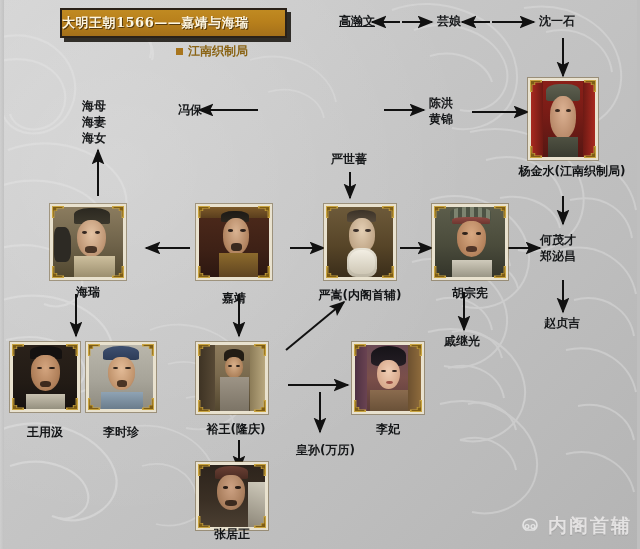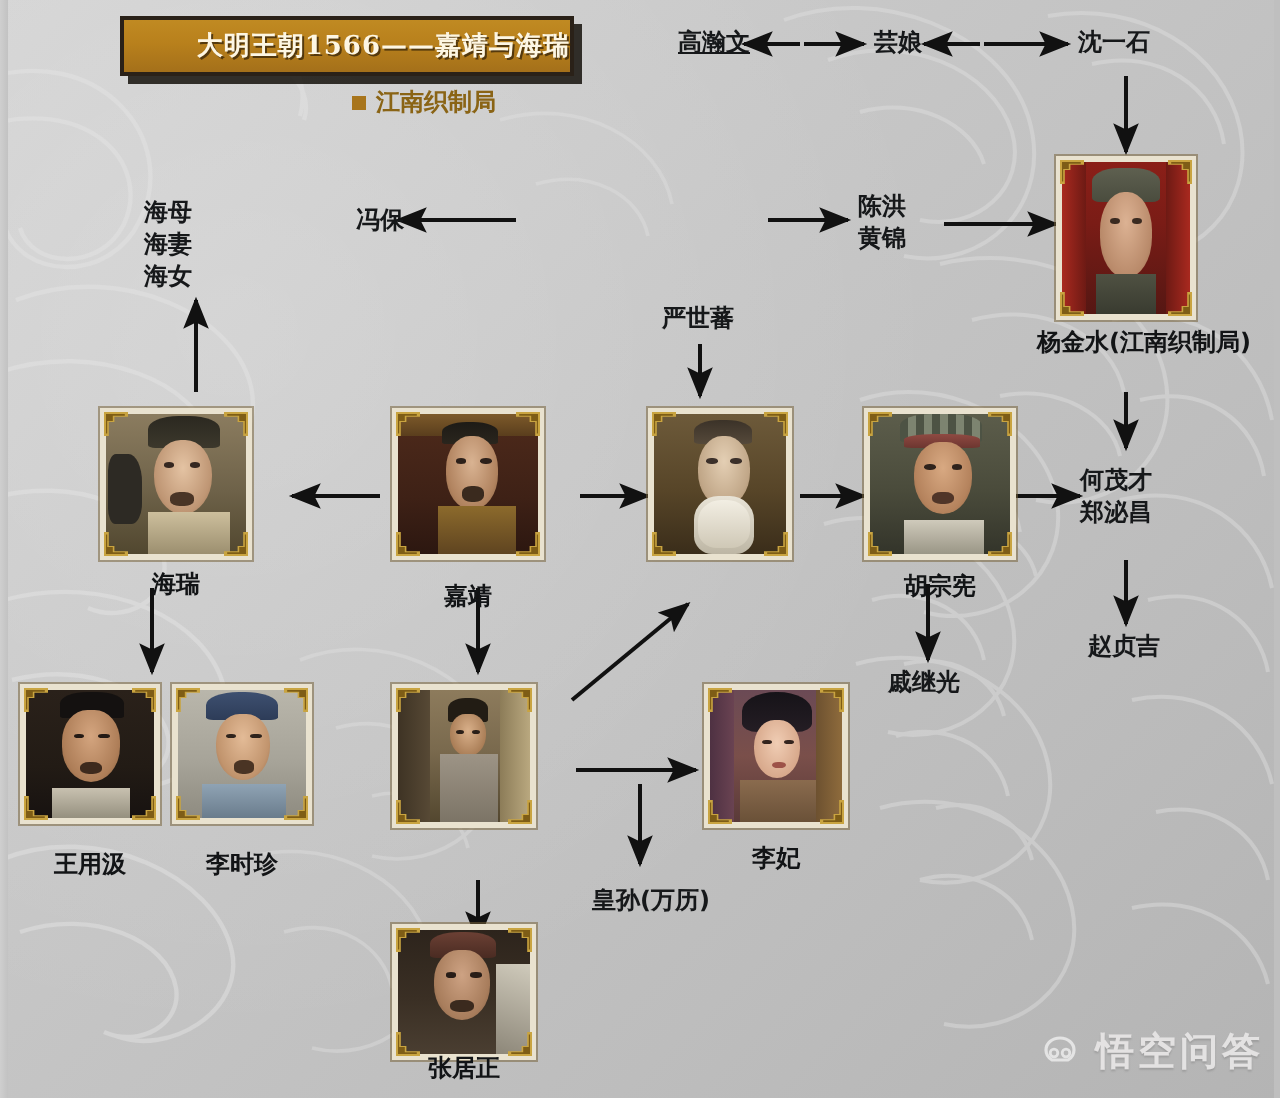--- a/index.html
+++ b/index.html
@@ -18,21 +18,21 @@
   #bgart{position:absolute;inset:0;opacity:.55;pointer-events:none;}
   #bgart svg{width:100%;height:100%;display:block;}
 
   
   .banner{
     position:absolute;left:60px;top:8px;width:227px;height:30px;
     box-sizing:border-box;
     background:linear-gradient(180deg,#c08a22 0%,#b8801c 45%,#a4701a 100%);
     border:2px solid #2a2118;
     box-shadow:4px 4px 0 rgba(20,16,10,.85);
-    display:flex;align-items:center;justify-content:flex-end;
+    display:flex;align-items:center;justify-content:flex-start;
   }
   .banner span{
     color:#fdf6e3;font-size:13px;font-weight:bold;letter-spacing:.5px;
     text-shadow:1px 1px 0 rgba(60,40,10,.8);white-space:nowrap;
     font-family:"DejaVu Serif","Liberation Serif",serif;
   }
   .subtitle{
     position:absolute;left:176px;top:43px;display:flex;align-items:center;gap:5px;
   }
   .subtitle .sq{width:7px;height:7px;background:#a8751c;display:inline-block;}
@@ -205,21 +205,21 @@
       <line x1="288" y1="385" x2="348" y2="385"></line>
 
       <line x1="320" y1="392" x2="320" y2="432"></line>
 
       <line x1="239" y1="440" x2="239" y2="470"></line>
 
       <line x1="286" y1="350" x2="344" y2="302"></line>
     </g>
   </svg>
 
-  <div class="node stack" style="left:72px;top:98px;">
+  <div class="node stack" style="left:82px;top:98px;">
     <div>海母</div>
     <div>海妻</div>
     <div>海女</div>
   </div>
 
   <div class="node" style="left:178px;top:103px;">冯保</div>
 
 
   <div class="node stack" style="left:429px;top:95px;">
     <div>陈洪</div>
@@ -379,20 +379,21 @@
           <path d="M1 1h9.4v.9H4.4v2.6H1.6V10.8H1z" fill="#7e5d16"></path>
         </svg>
       </span>
     <span class="corner c-br">
         <svg viewBox="0 0 12 12">
           <path d="M0 0h12v2.4H5.2v2.6H2.4V12H0z" fill="#c9a440"></path>
           <path d="M1 1h9.4v.9H4.4v2.6H1.6V10.8H1z" fill="#7e5d16"></path>
         </svg>
       </span>
   </div>
+  <div class="cap" style="left:300px;top:287px;width:120px;">严嵩(内阁首辅)</div>
 
   <div class="pf" style="left:432px;top:204px;width:76px;height:76px;">
     <div class="img" style="background:linear-gradient(180deg,#5c5d4b 0%,#4a4b3b 55%,#33342a 100%);">
       <i style="left:22%;top:0;width:58%;height:20%;background:repeating-linear-gradient(90deg,#4d5344 0 4px,#7d8470 4px 8px);border-radius:40% 40% 6% 6%;"></i>
       <i style="left:24%;top:14%;width:54%;height:10%;background:linear-gradient(180deg,#8f4a42,#6d3630);border-radius:40% 40% 10% 10%;"></i>
       <i style="left:31%;top:20%;width:42%;height:52%;background:radial-gradient(ellipse at 50% 36%,#d8a982,#b5835d 68%,#87603f);border-radius:44% 44% 50% 50%;"></i>
       <i style="left:39%;top:36%;width:8%;height:4%;background:#2f231c;border-radius:50%;"></i>
       <i style="left:58%;top:36%;width:8%;height:4%;background:#2f231c;border-radius:50%;"></i>
       <i style="left:44%;top:56%;width:16%;height:9%;background:#503528;border-radius:40%;"></i>
       <i style="left:24%;top:76%;width:58%;height:24%;background:linear-gradient(180deg,#cfcabb,#9a9686);"></i>
@@ -524,20 +525,21 @@
           <path d="M1 1h9.4v.9H4.4v2.6H1.6V10.8H1z" fill="#7e5d16"></path>
         </svg>
       </span>
     <span class="corner c-br">
         <svg viewBox="0 0 12 12">
           <path d="M0 0h12v2.4H5.2v2.6H2.4V12H0z" fill="#c9a440"></path>
           <path d="M1 1h9.4v.9H4.4v2.6H1.6V10.8H1z" fill="#7e5d16"></path>
         </svg>
       </span>
   </div>
+  <div class="cap" style="left:188px;top:421px;width:96px;">裕王(隆庆)</div>
 
   <div class="pf" style="left:352px;top:342px;width:72px;height:72px;">
     <div class="img" style="background:linear-gradient(180deg,#6b4a55 0%,#7a4f4a 50%,#5a3a38 100%);">
       <i style="left:0;top:0;width:18%;height:100%;background:linear-gradient(90deg,#4e3142,#6a4352);"></i>
       <i style="right:0;top:0;width:20%;height:100%;background:linear-gradient(270deg,#8e6b3c,#6d5130);"></i>
       <i style="left:24%;top:2%;width:54%;height:30%;background:linear-gradient(180deg,#161318,#241d24);border-radius:48% 48% 22% 22%;"></i>
       <i style="left:34%;top:22%;width:34%;height:44%;background:radial-gradient(ellipse at 50% 40%,#f0cdb4,#d8a98c 70%,#b0805f);border-radius:46% 46% 52% 52%;"></i>
       <i style="left:40%;top:38%;width:7%;height:3.6%;background:#33241e;border-radius:50%;"></i>
       <i style="left:56%;top:38%;width:7%;height:3.6%;background:#33241e;border-radius:50%;"></i>
       <i style="left:47%;top:54%;width:10%;height:5%;background:#9d5248;border-radius:45%;"></i>
@@ -607,16 +609,16 @@
   <div class="cap" style="left:196px;top:526px;width:72px;">张居正</div>
 
   <div class="wm">
     <span class="mark">
       <svg viewBox="0 0 24 16">
           <path d="M12 1c4 0 7 2.6 7 6 0 2.1-1.2 3.9-3 5h-8c-1.8-1.1-3-2.9-3-5 0-3.4 3-6 7-6z" fill="none" stroke="#ececec" stroke-width="1.6"></path>
           <circle cx="9" cy="8.5" r="1.9" fill="none" stroke="#ececec" stroke-width="1.4"></circle>
           <circle cx="15" cy="8.5" r="1.9" fill="none" stroke="#ececec" stroke-width="1.4"></circle>
         </svg>
     </span>
-    <span class="wtxt">悟空问答</span>
+    <span class="wtxt">内阁首辅</span>
   </div>
 
 </div>
 
 </body></html>

